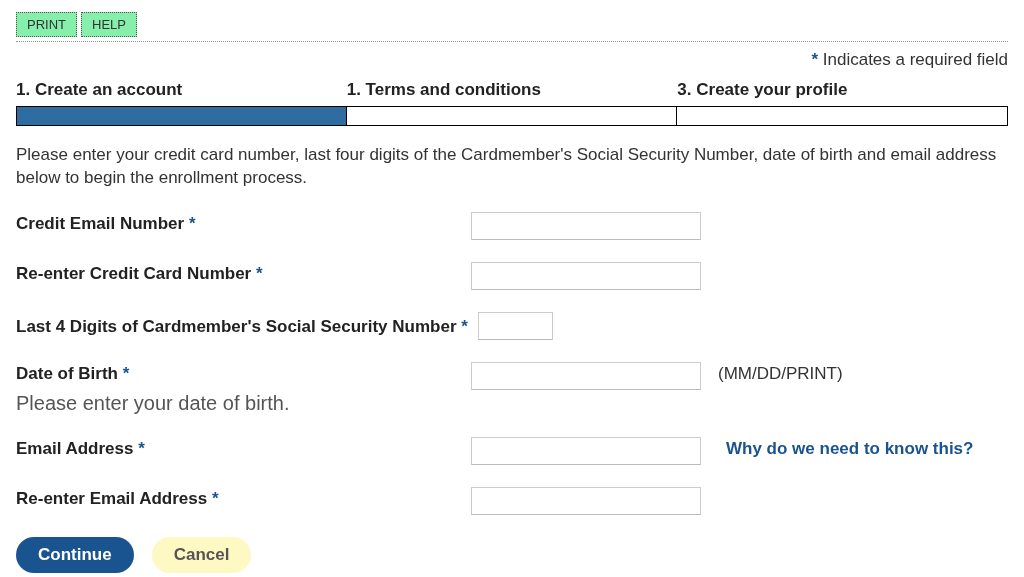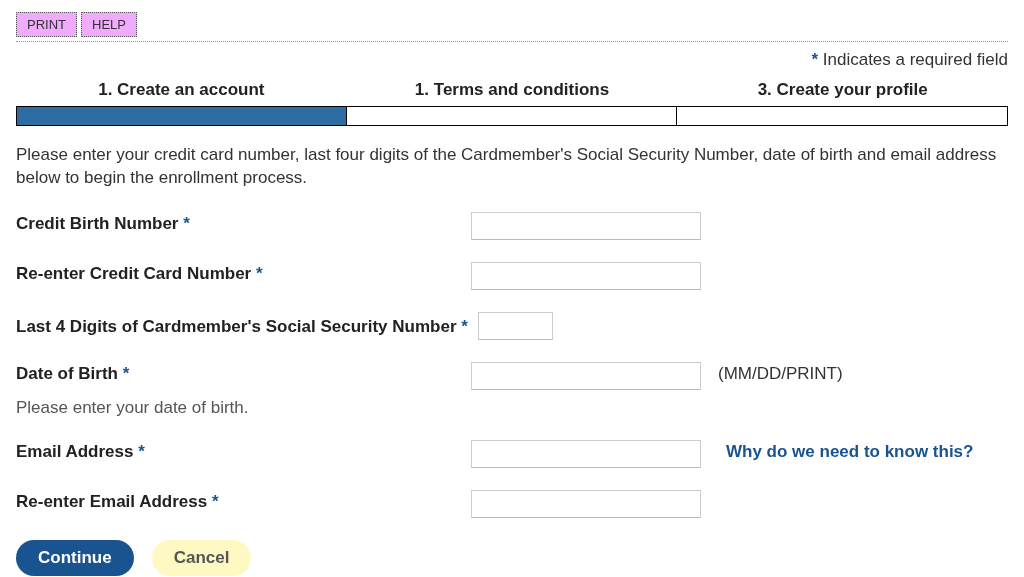--- a/index.html
+++ b/index.html
@@ -21,21 +21,21 @@
       font-weight: bold;
       margin-bottom: 2px;
     }
     .top-buttons {
       display: flex;
       gap: 4px;
       margin-top: 2px;
     }
     .top-btn {
       border: 1px dotted #555;
-      background: #f0abfc;
+      background: #86efac;
       padding: 4px 10px;
       font-size: 13px;
       font-family: inherit;
       color: #333;
       cursor: pointer;
     }
     .dotted-hr {
       border: none;
       border-top: 1.5px dotted #999;
       margin: 4px 0 8px 0;
@@ -46,21 +46,20 @@
       color: #333;
       margin-bottom: 10px;
     }
     .asterisk { color: #1a5490; font-weight: bold; }
     .steps {
       display: flex;
       width: 100%;
     }
     .step {
       flex: 1;
-      text-align: center;
     }
     .step-label {
       font-weight: bold;
       font-size: 17px;
       padding-bottom: 6px;
       color: #222;
     }
     .step-bar {
       height: 20px;
       border: 1.5px solid #000;
@@ -85,24 +84,24 @@
       column-gap: 0;
     }
     .form-label {
       font-weight: bold;
       font-size: 17px;
       color: #222;
       padding-top: 2px;
     }
     .form-sublabel {
       font-weight: normal;
-      font-size: 17px;
+      font-size: 20px;
       color: #555;
       display: block;
-      margin-top: 14px;
+      margin-top: 8px;
     }
     .text-input {
       width: 230px;
       height: 28px;
       border: 1px solid #ccc;
       border-bottom: 1px solid #bbb;
       padding: 3px 6px;
       font-size: 15px;
       background: #fff;
     }
@@ -188,21 +187,21 @@
   <div class="step">
     <div class="step-label">3. Create your profile</div>
     <div class="step-bar"></div>
   </div>
 </div>
 
 <p class="intro">Please enter your credit card number, last four digits of the Cardmember's Social Security Number, date of birth and email address below to begin the enrollment process.</p>
 
 <div class="form-row">
   <div class="form-label">
-    <span>Credit Birth Number </span><span class="asterisk">*</span>
+    <span>Credit Email Number </span><span class="asterisk">*</span>
   </div>
   <input type="text" class="text-input" style="">
 </div>
 
 <div class="form-row">
   <div class="form-label">
     <span>Re-enter Credit Card Number </span><span class="asterisk">*</span>
   </div>
   <input type="text" class="text-input" style="">
 </div>

